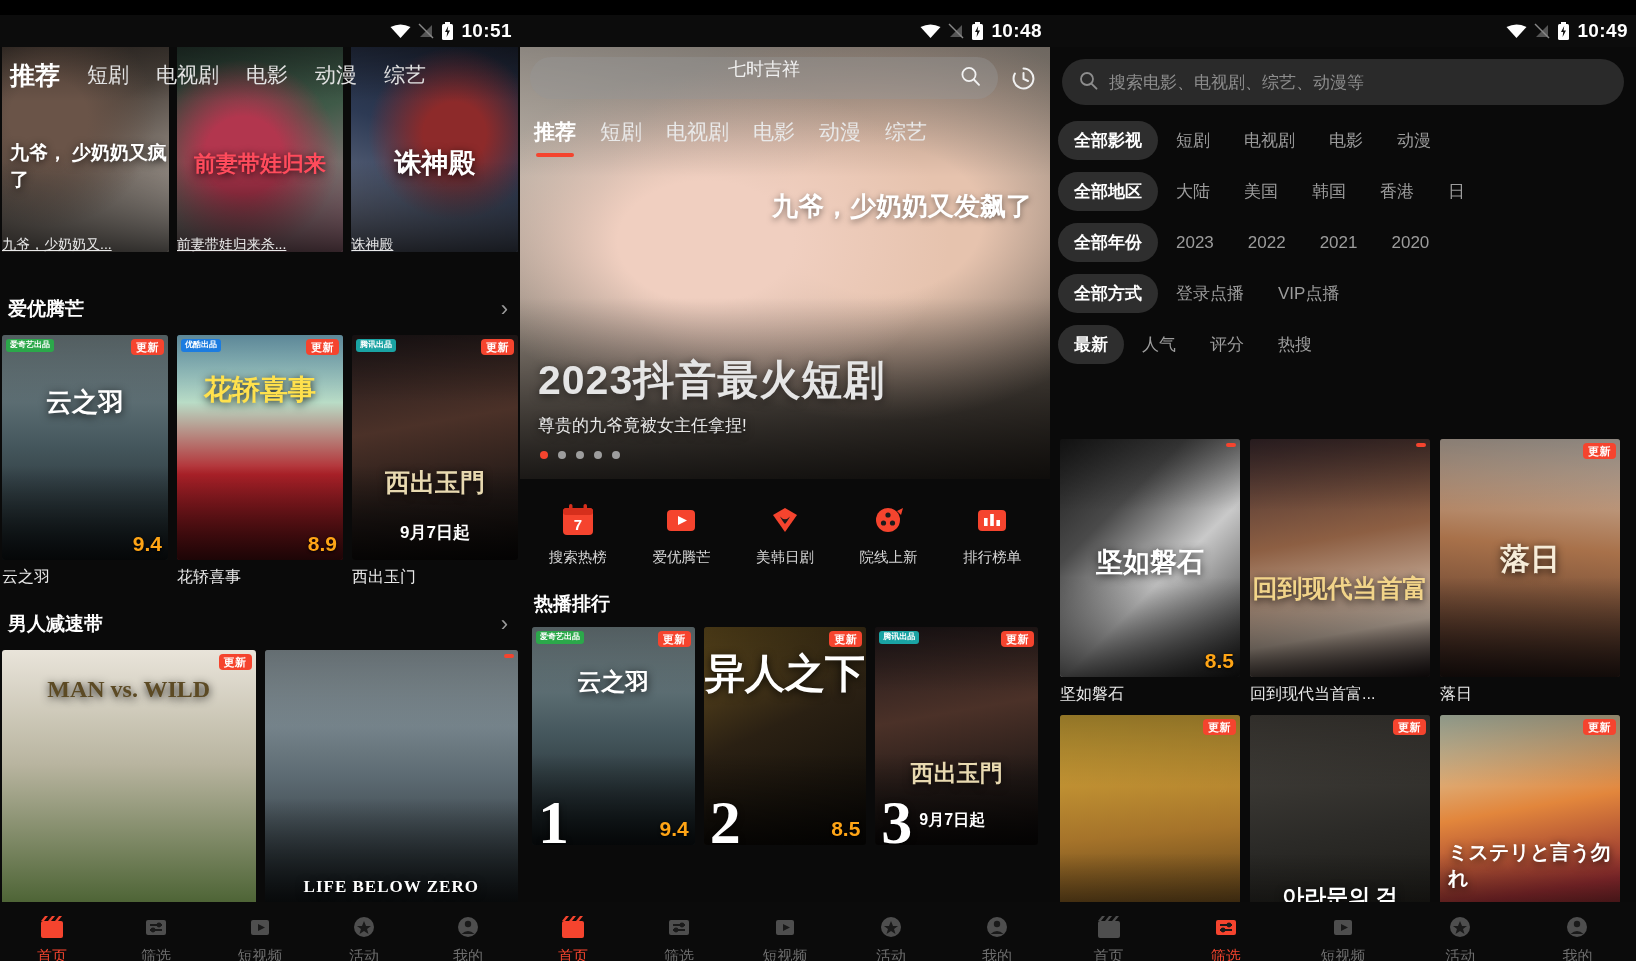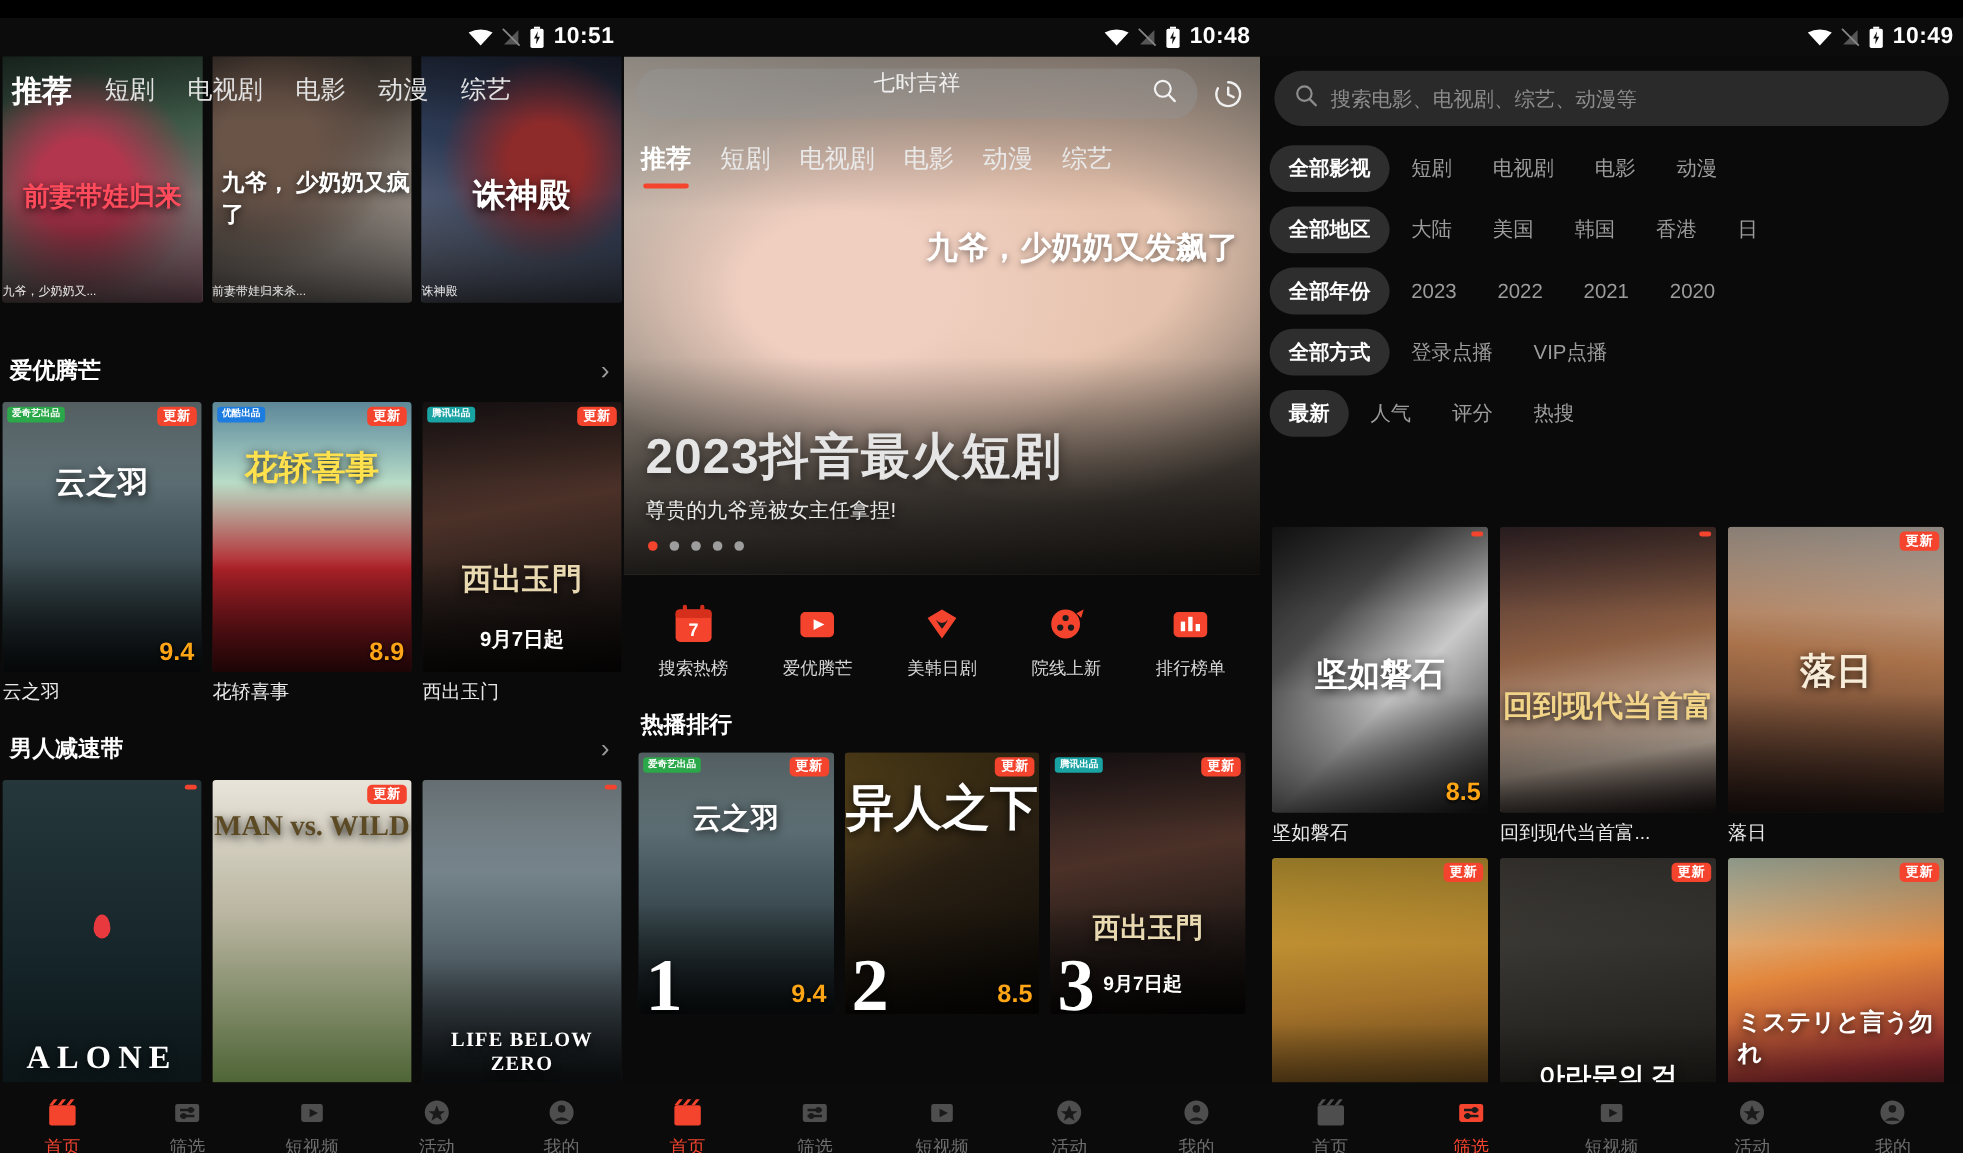--- a/index.html
+++ b/index.html
@@ -65,21 +65,21 @@
   .s1-tabs .t.active { color: #fff; font-size: 25px; font-weight: 700; }
   .s1-hero-row {
     position: absolute; top: 22px; left: 0; right: 0; height: 215px;
     display: flex; gap: 8px; padding: 0 2px; z-index: 5;
   }
   .s1-hero-cell { flex: 1; position: relative; border-radius: 2px; overflow: hidden; }
   .s1-hero-row2 {
     position: absolute; top: 215px; left: 2px; right: 2px;
     display: flex; gap: 8px; z-index: 20;
   }
-  .s1-hero-row2 .cap { flex: 1; margin-top: 6px; font-size: 10px; }
+  .s1-hero-row2 .cap { flex: 1; margin-top: 6px; font-size: 14px; text-decoration: underline; }
 
   .s1-sect {
     display: flex; align-items: center; justify-content: space-between;
     padding: 0 12px 0 8px; height: 52px;
   }
   .s1-sect h3 { color: #fff; font-size: 19px; font-weight: 600; }
   .chev { color: #9a9a9a; font-size: 22px; line-height: 1; }
 
   .s1-grid { display: flex; gap: 9px; padding: 0 2px; }
   .s1-card { flex: 1; position: relative; }
@@ -228,29 +228,29 @@
             <rect x="4" y="0" width="5" height="2" fill="#fff"></rect>
             <rect x="1" y="2" width="11" height="16" rx="1.5" fill="#fff"></rect>
             <path d="M7.2 4 L4 10 H6.2 L5.6 15 L9 8.6 H6.6 Z" fill="#111"></path>
           </svg>
       </span>
       <span class="sb-time">10:51</span>
     </div>
 
     <div class="s1-hero-row">
       <div class="s1-hero-cell">
-        <div class="art g2"></div>
-        <div class="vign"></div>
-        <div class="titlemark" style="font-size:22px;top:52%;color:#ff4b5c">前妻带娃归来</div>
-      </div>
-      <div class="s1-hero-cell">
         <div class="art g1"></div>
         <div class="vign"></div>
         <div class="titlemark" style="font-size:19px;top:48%;left:8px;text-align:left;line-height:1.4">九爷，
 少奶奶又疯了</div>
+      </div>
+      <div class="s1-hero-cell">
+        <div class="art g2"></div>
+        <div class="vign"></div>
+        <div class="titlemark" style="font-size:22px;top:52%;color:#ff4b5c">前妻带娃归来</div>
       </div>
       <div class="s1-hero-cell">
         <div class="art g3"></div>
         <div class="vign"></div>
         <div class="titlemark" style="font-size:27px;top:50%">诛神殿</div>
       </div>
     </div>
 
     <div class="s1-tabs">
       <span class="t active">推荐</span>
@@ -308,28 +308,20 @@
           </div>
           <div class="cap">西出玉门</div>
         </div>
       </div>
 
       <div class="s1-sect" style="margin-top:10px">
         <h3>男人减速带</h3>
         <span class="chev">›</span>
       </div>
       <div class="s1-grid">
-        <div class="s1-card">
-          <div class="s1-poster" style="height:255px">
-            <div class="art g-forest"></div>
-            <div style="position:absolute;left:50%;top:44%;transform:translateX(-50%);width:14px;height:20px;background:#e8393f;border-radius:50% 50% 50% 50%/60% 60% 40% 40%"></div>
-            <div class="titlemark" style="font-size:27px;bottom:8px;top:auto;letter-spacing:6px">ALONE</div>
-            <span class="badge-update"></span>
-          </div>
-        </div>
         <div class="s1-card">
           <div class="s1-poster" style="height:255px">
             <div class="art g-wild"></div>
             <div class="titlemark" style="font-size:24px;top:10%;color:#5c4a24">MAN vs. WILD</div>
             <span class="badge-update">更新</span>
           </div>
         </div>
         <div class="s1-card">
           <div class="s1-poster" style="height:255px">
             <div class="art g-snow"></div>

